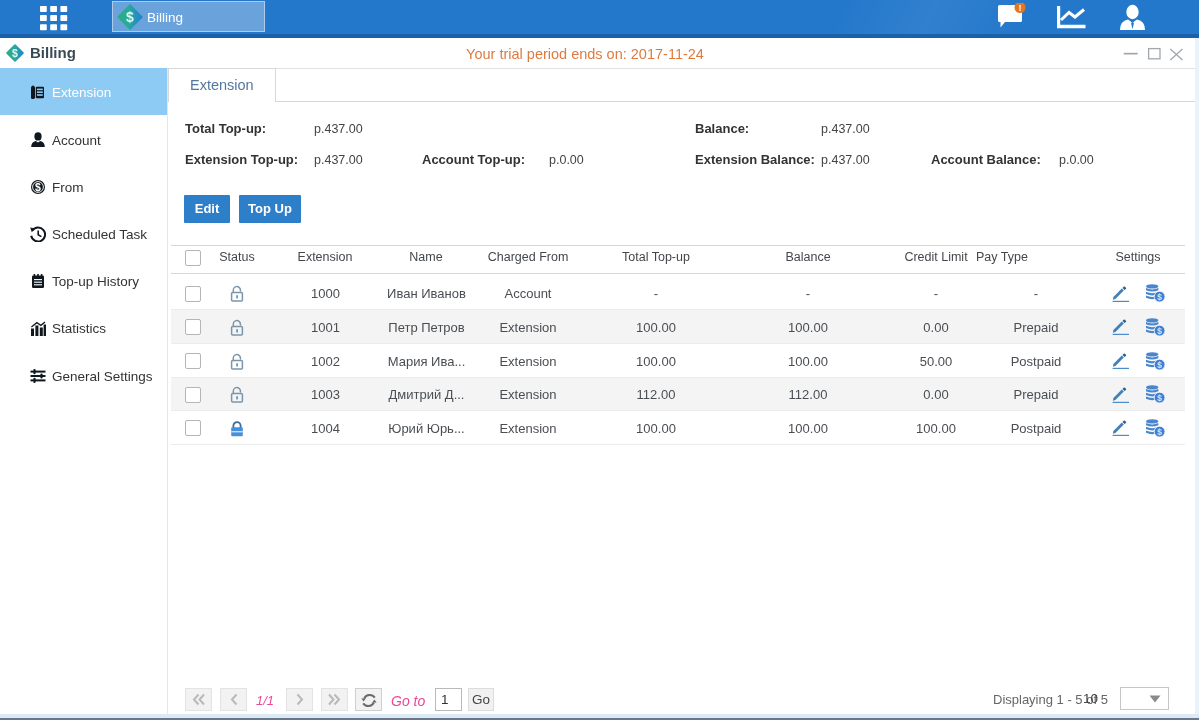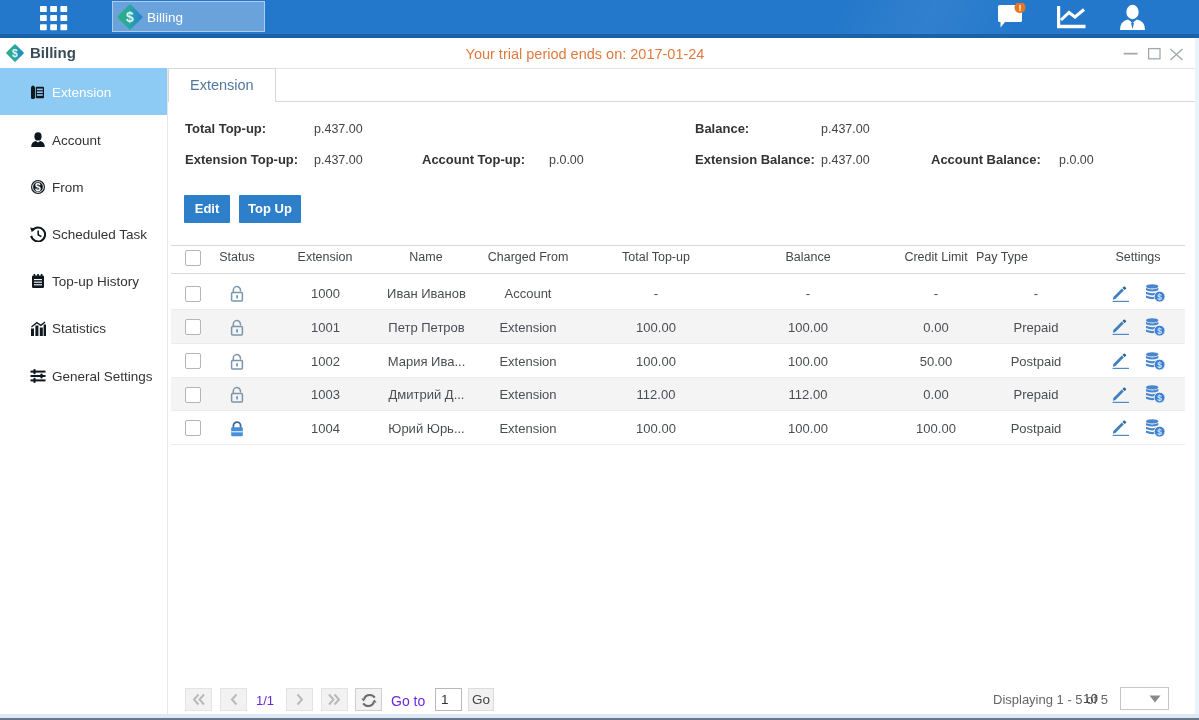--- a/index.html
+++ b/index.html
@@ -27,21 +27,21 @@
 #tabline{left:276px;top:101px;width:919px;height:1px;background:#d8d8d8;}
 .slabel{font-size:13px;font-weight:bold;color:#333;}
 .sval{font-size:12.5px;color:#444;}
 .btn{background:#2e7fca;color:#fff;font-size:13px;font-weight:bold;text-align:center;border-radius:1px;}
 
 .hdr{font-size:12.5px;color:#43474c;}
 .cell{font-size:13px;color:#4a4e53;}
 .cb{width:14px;height:14px;border:1px solid #b5b5b5;border-radius:2px;background:#fff;}
 
 .pbtn{width:27px;height:23px;background:#f2f2f2;border:1px solid #e3e3e3;box-sizing:border-box;}
-.ptext{font-size:13px;color:#6d28d9;}
+.ptext{font-size:13px;color:#ec4899;font-style:italic;}
 
 #rightedge{left:1195px;top:38px;width:4px;height:679px;background:#e8f3fb;}
 #bottomedge1{left:0;top:714px;width:1199px;height:3.5px;background:#dceaf5;}
 #bottomedge2{left:0;top:717.5px;width:1199px;height:2.5px;background:#68788a;}
 </style>
 </head>
 <body>
 <div id="topbar" class="abs">
   <div class="streak abs"></div>
   <svg class="abs" style="left:39.5px;top:5.5px" width="28" height="25" viewBox="0 0 28 25">
@@ -91,21 +91,21 @@
     <path d="M2 26 q0 -9 8 -10.5 l4.5 3 l4.5 -3 q8 1.5 8 10.5 z" fill="#fff"></path>
     <path d="M14.5 19 l-1.8 -1.4 l1.8 -1.6 l1.8 1.6 z M14.5 18 l1.4 1.2 l-1.4 6 l-1.4 -6 z" fill="#2478cb"></path>
   </svg>
 </div>
 <div id="titlebar" class="abs"></div>
 <svg class="abs" style="left:6px;top:44px" width="18" height="18" viewBox="0 0 18 18">
   <path d="M9 1.2 L16.8 9 L9 16.8 L1.2 9 Z" fill="url(#dg2)" stroke="url(#dg2)" stroke-width="1.8" stroke-linejoin="round"></path>
   <text x="9" y="13" font-size="10.5" font-weight="bold" fill="#dff6f2" text-anchor="middle" font-family="Liberation Sans">$</text>
 </svg>
 <div id="titletext" class="abs">Billing</div>
-<div id="trial" class="abs">Your trial period ends on: 2017-01-24</div>
+<div id="trial" class="abs">Your trial period ends on: 2017-11-24</div>
 <svg class="abs" style="left:1123px;top:45px" width="62" height="16" viewBox="0 0 62 16">
   <rect x="0.7" y="7.8" width="14" height="1.7" fill="#a2a7ac"></rect>
   <rect x="25.6" y="3.6" width="11.4" height="10.2" fill="none" stroke="#a2a7ac" stroke-width="1.3"></rect>
   <path d="M47.3 4 L59.5 15 M59.5 4 L47.3 15" stroke="#a2a7ac" stroke-width="1.3"></path>
 </svg>
 <div id="sidebar" class="abs"></div>
 <div id="selitem" class="abs"></div>
 <div class="menuitem sel abs" style="top:68px">
   <svg class="mic" viewBox="0 0 16 16">
       <g fill="#10181f">

